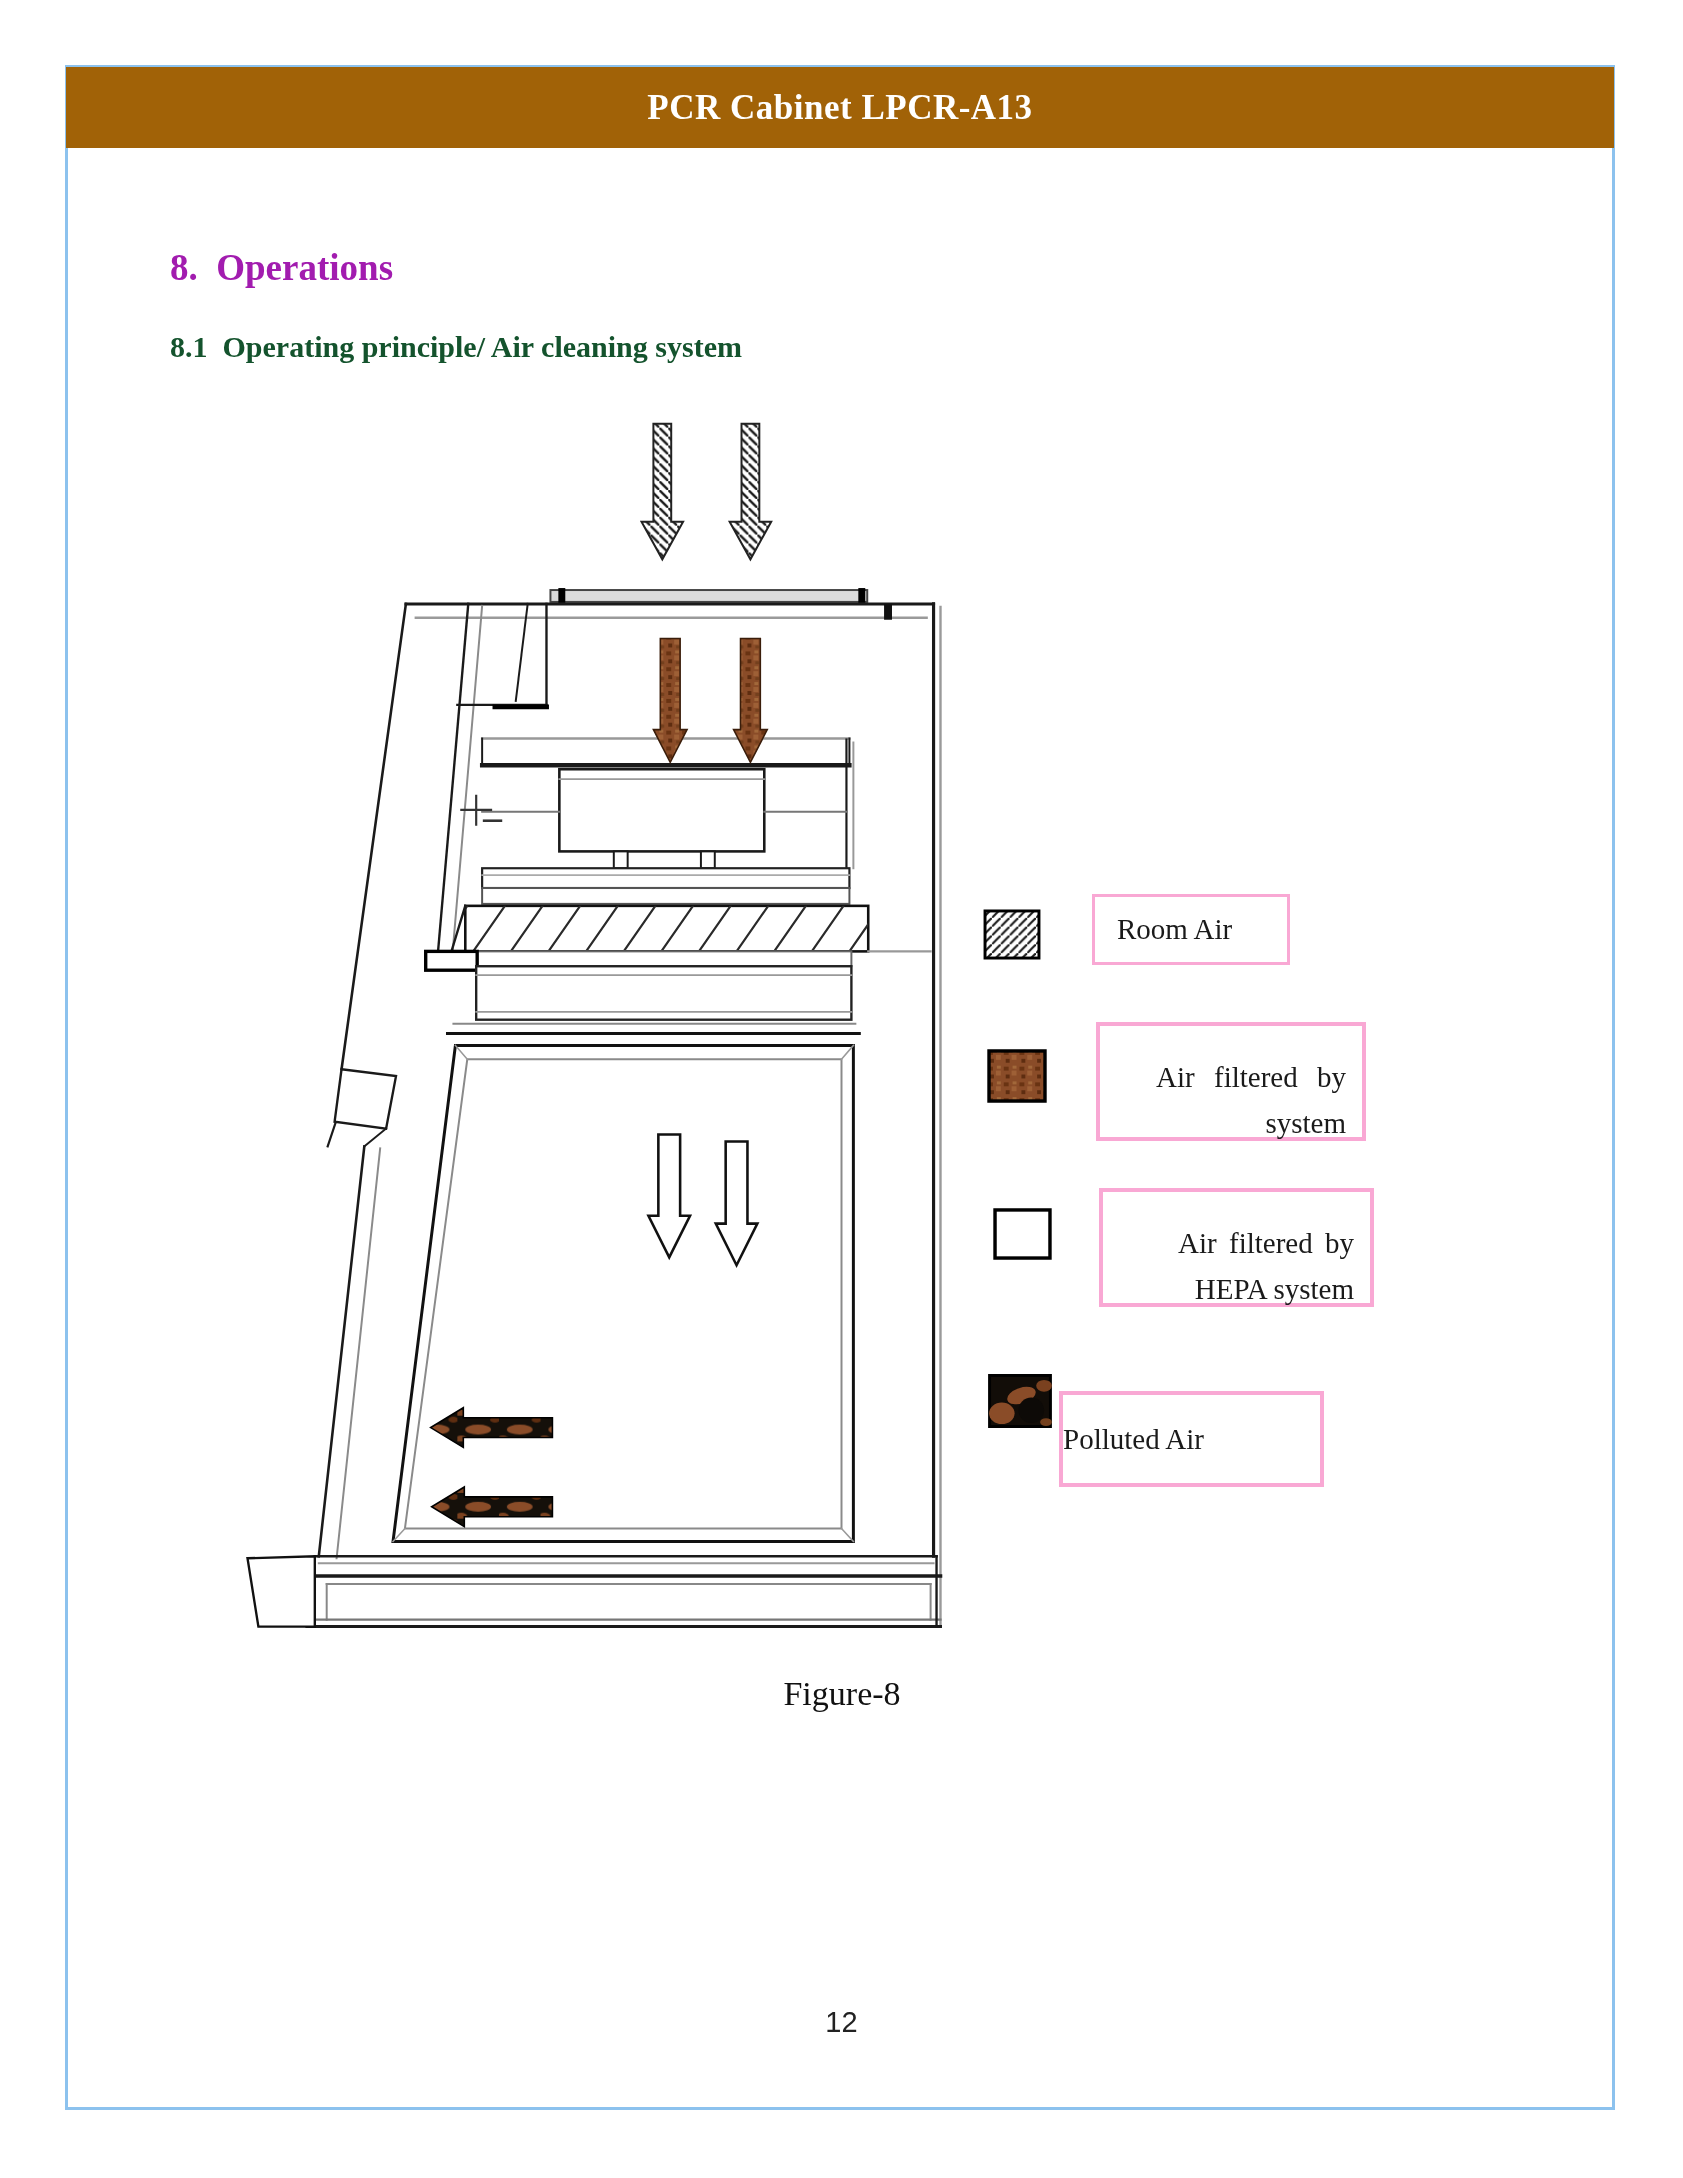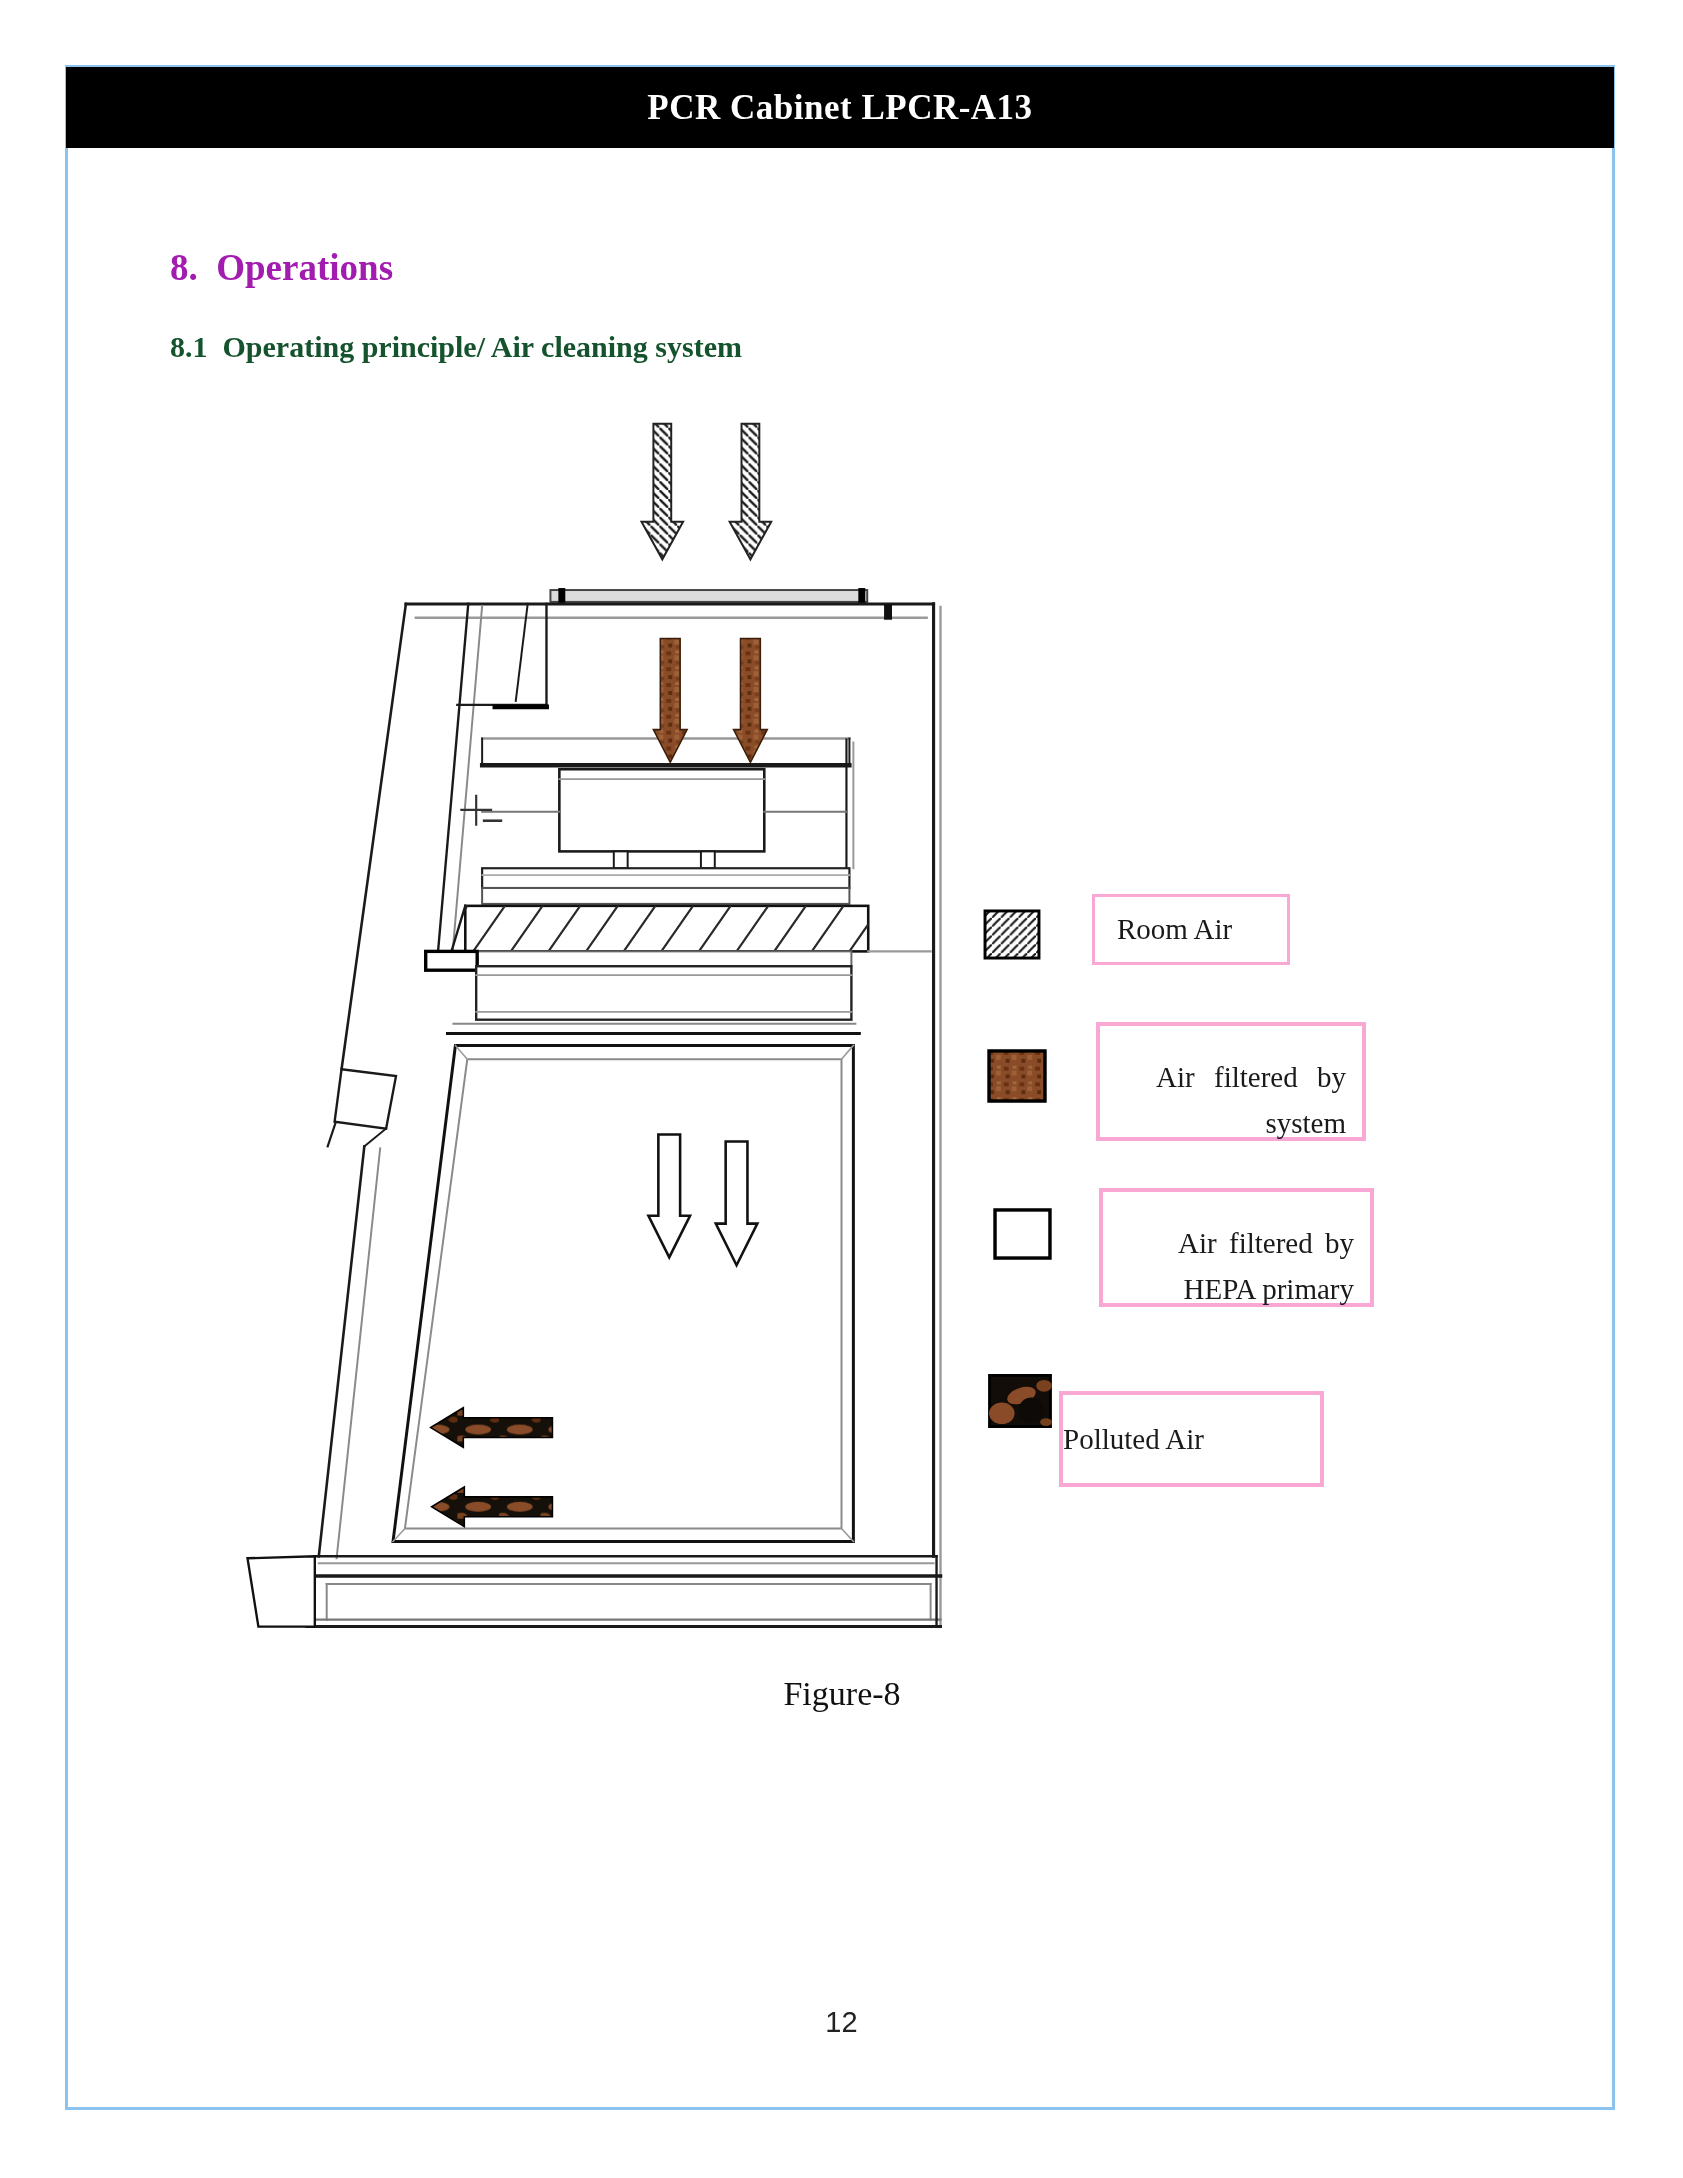--- a/index.html
+++ b/index.html
@@ -6,21 +6,21 @@
   body{
     width:1683px;height:2178px;background:#ffffff;position:relative;
     font-family:"Liberation Serif",serif;overflow:hidden;
   }
   .page-border{
     position:absolute;left:65px;top:65px;width:1550px;height:2045px;
     border:3px solid #8cc2ee;box-sizing:border-box;
   }
   .header-bar{
     position:absolute;left:66px;top:67px;width:1548px;height:81px;
-    background:#000000;display:flex;align-items:center;justify-content:center;
+    background:#a16207;display:flex;align-items:center;justify-content:center;
   }
   .header-title{
     color:#ffffff;font-size:35px;font-weight:bold;letter-spacing:0.5px;
     font-family:"Liberation Serif",serif;white-space:pre;
   }
   .h-main{
     position:absolute;left:170px;top:246px;margin:0;
     color:#a21caf;font-size:37px;font-weight:bold;white-space:pre;
   }
   .h-sub{
@@ -212,21 +212,21 @@
   <div class="legend-box two-line" style="left:1096px;top:1022px;width:270px;height:119px">
     <div class="ws1">Air filtered by</div>
     <div>system</div>
   </div>
 
   <svg class="legend-swatch" style="left:993px;top:1208px" width="59" height="52" viewBox="0 0 60 53">
     <rect x="2" y="2" width="56" height="49" fill="#fff" stroke="#000" stroke-width="3.5"></rect>
   </svg>
   <div class="legend-box two-line" style="left:1099px;top:1188px;width:275px;height:119px">
     <div class="ws2">Air filtered by</div>
-    <div>HEPA primary</div>
+    <div>HEPA system</div>
   </div>
 
   <svg class="legend-swatch" style="left:988px;top:1374px" width="64" height="54" viewBox="0 0 65 55">
     <rect x="1.5" y="1.5" width="62" height="52" fill="#120d08" stroke="#000" stroke-width="3"></rect>
     <ellipse cx="14" cy="40" rx="13" ry="11" fill="#8a4c28"></ellipse>
     <ellipse cx="34" cy="22" rx="15" ry="8" fill="#8a4c28" transform="rotate(-18 34 22)"></ellipse>
     <ellipse cx="57" cy="12" rx="8" ry="6" fill="#7a411f"></ellipse>
     <circle cx="44" cy="37" r="13" fill="#0d0a07"></circle>
     <ellipse cx="59" cy="49" rx="6" ry="4" fill="#74401d"></ellipse>
   </svg>

